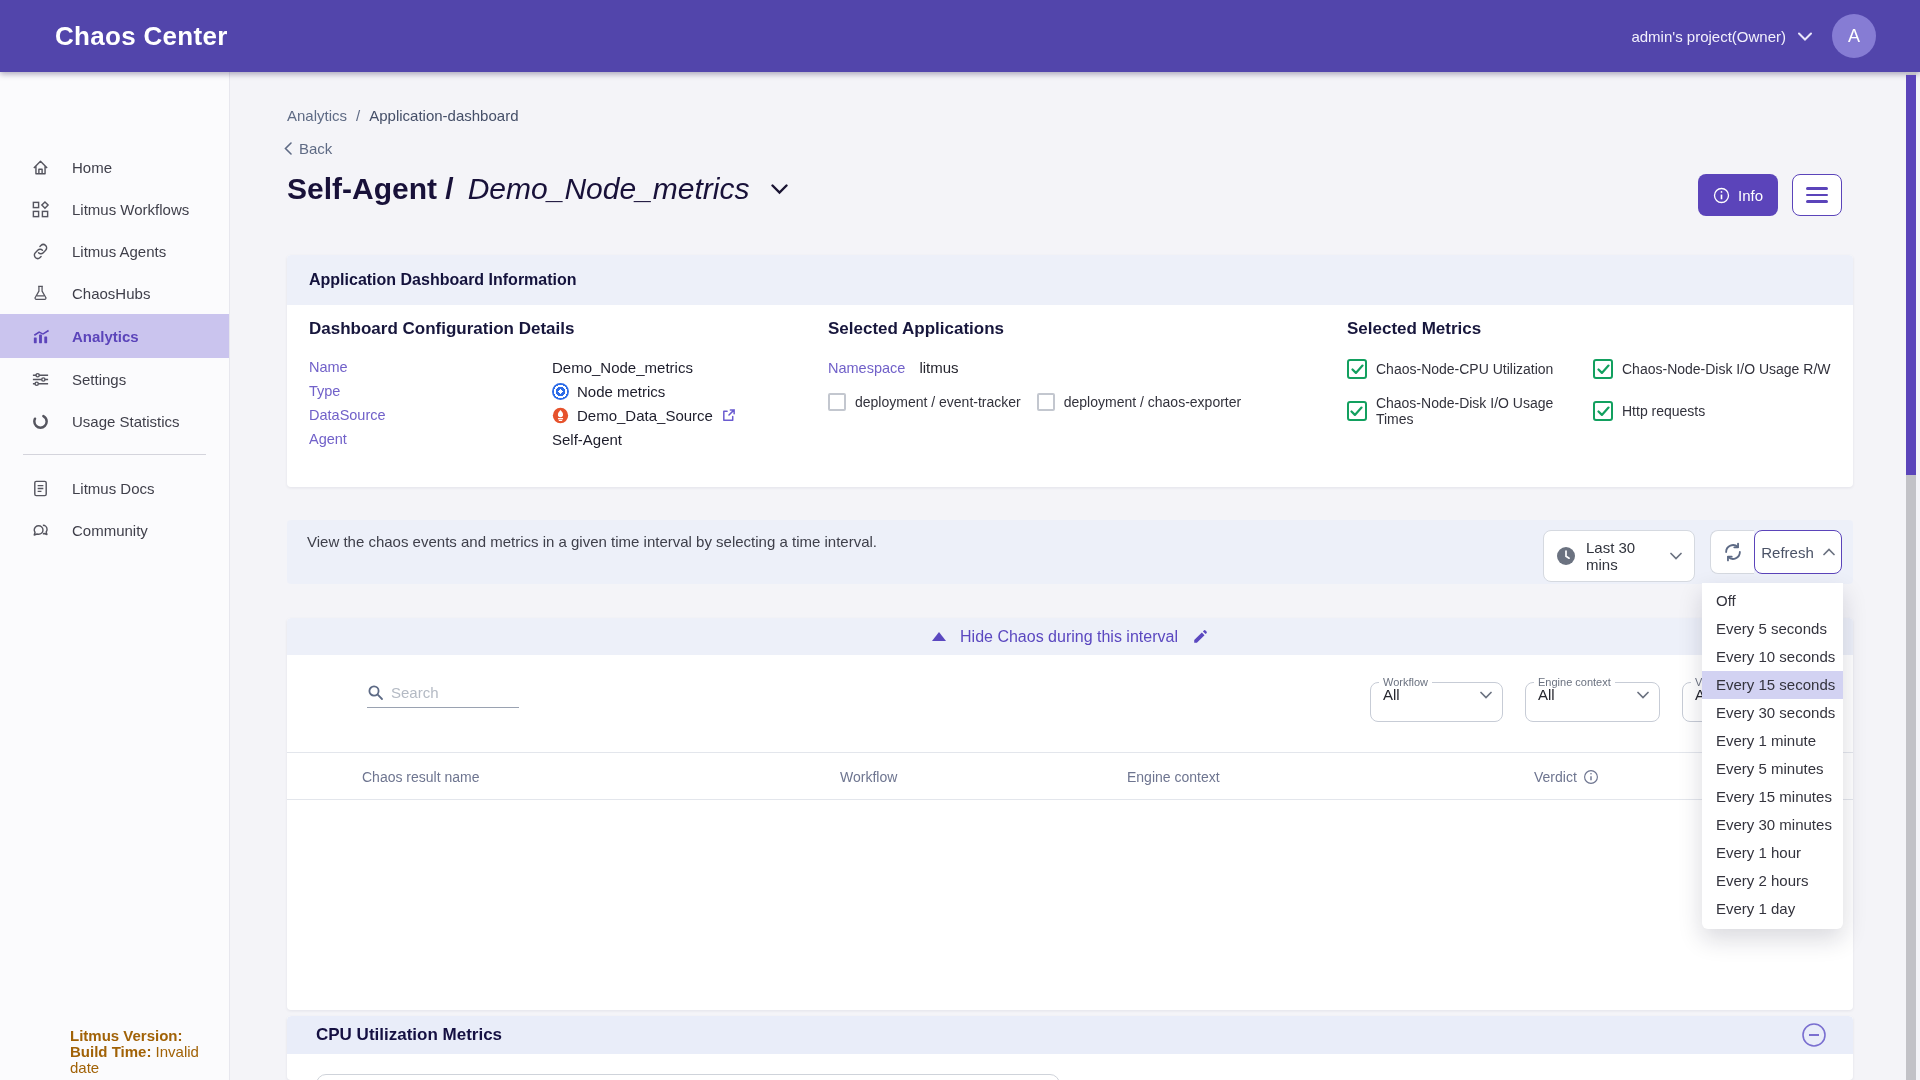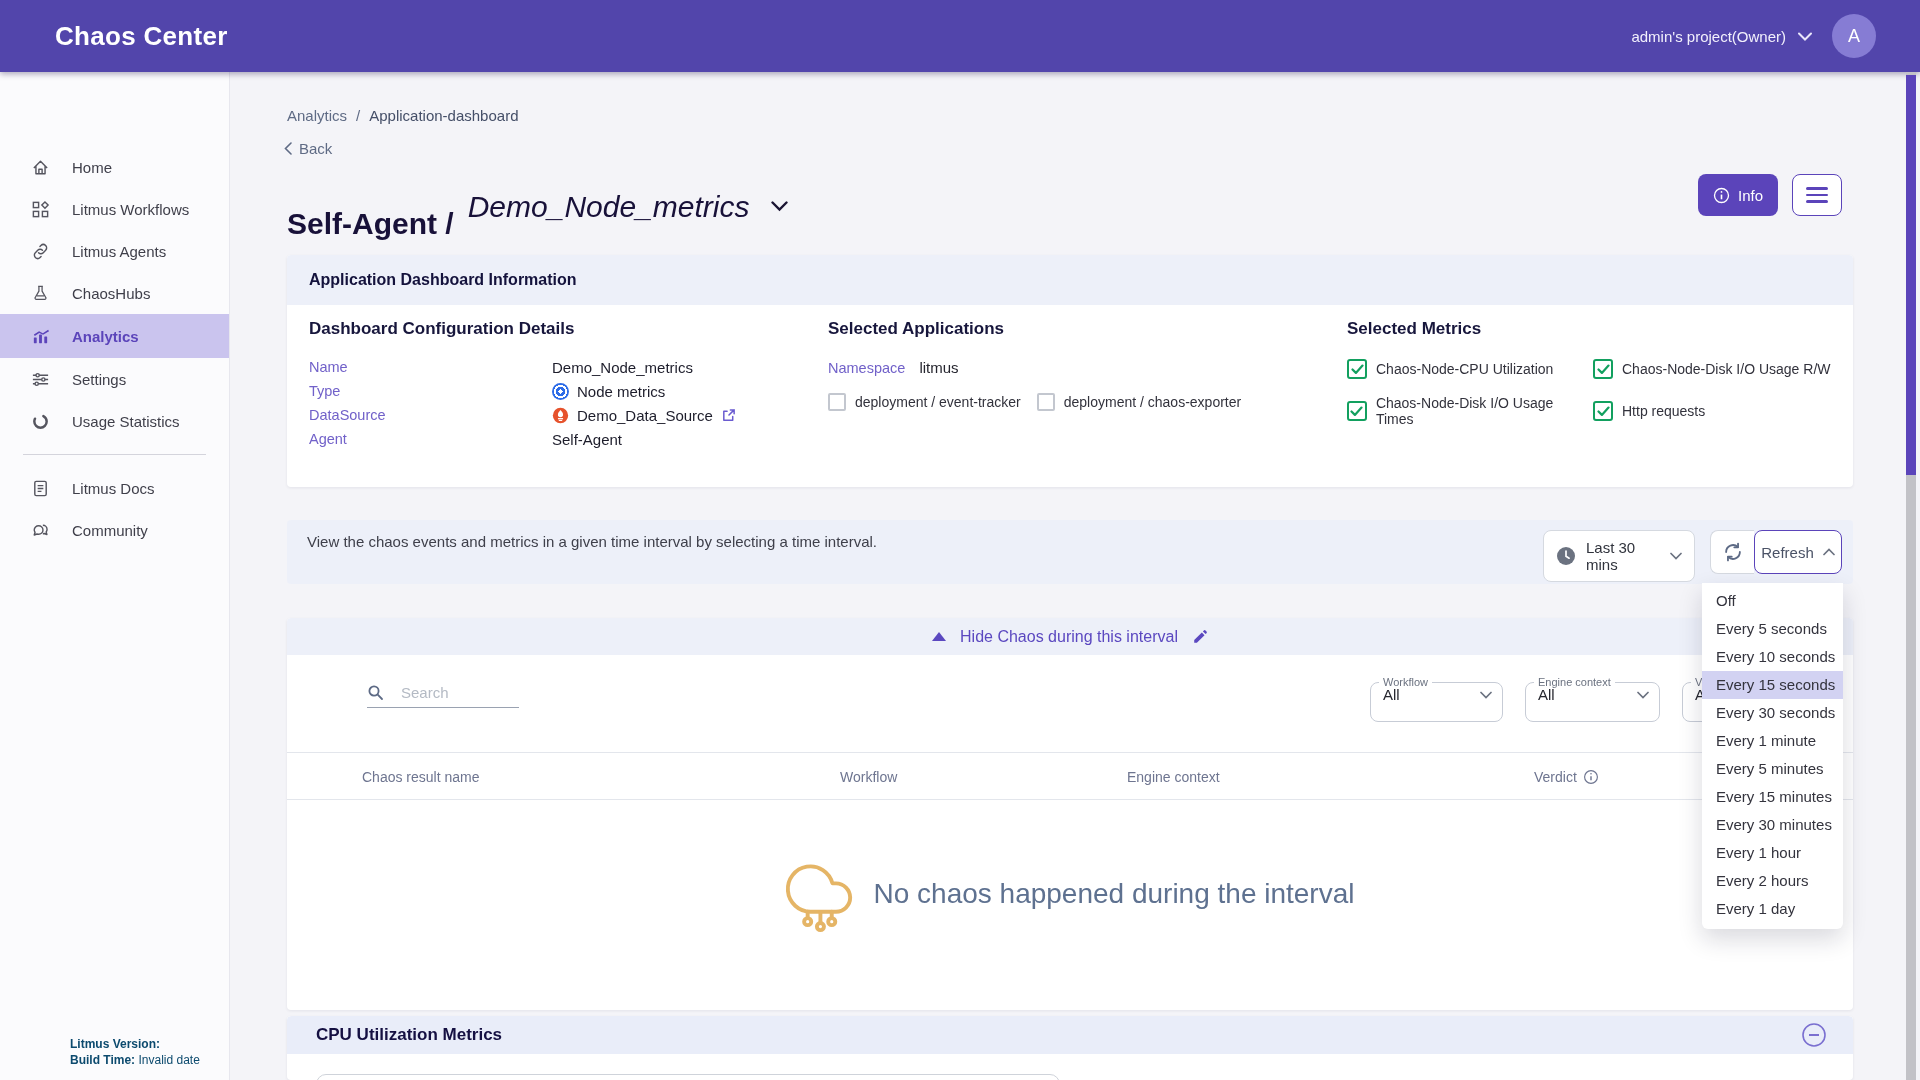--- a/index.html
+++ b/index.html
@@ -19,29 +19,29 @@
 
   
   .sidebar { position:absolute; left:0; top:72px; width:230px; height:1008px; background:#fbfbfd;
              border-right:1px solid #e7e7ee; z-index:40; padding-top:74px; }
   .nav-item { display:flex; align-items:center; height:42px; padding-left:30px; gap:22px; cursor:pointer;
               color:#3f3f4a; font-size:15px; font-weight:400; }
   .nav-item .nav-ico { width:20px; height:20px; display:flex; align-items:center; justify-content:center; color:#55555f; }
   .nav-item.active { background:#cac4ee; color:#5b44ba; font-weight:600; height:44px; }
   .nav-item.active .nav-ico { color:#5b44ba; }
   .nav-divider { border-top:1px solid #d4d4dc; margin:12px 23px 12px 23px; }
-  .version-block { position:absolute; left:70px; bottom:12px; font-size:12px; color:#0c4a6e; line-height:16px; }
+  .version-block { position:absolute; left:70px; bottom:4px; font-size:15px; color:#a16207; line-height:16px; }
   .version-block b { font-weight:bold; }
 
   
   .breadcrumb { position:absolute; left:287px; top:107px; font-size:15px; color:#5f6b85; display:flex; gap:9px; }
   .bc-cur { color:#454f68; }
   .back-btn { position:absolute; left:284px; top:140px; font-size:15px; color:#5f6b85; display:flex; align-items:center; gap:7px; cursor:pointer; }
   .page-title { position:absolute; left:287px; top:172px; font-size:30px; color:#181139; display:flex; align-items:center; gap:14px; }
-  .pt-agent { font-weight:bold;margin-top:35px; }
+  .pt-agent { font-weight:bold; }
   .pt-dash { font-style:italic; }
   .info-btn { position:absolute; left:1698px; top:174px; width:80px; height:42px; background:#5b44ba; border-radius:8px;
               color:#fff; font-size:15px; display:flex; align-items:center; justify-content:center; gap:8px; cursor:pointer; }
   .menu-btn { position:absolute; left:1792px; top:174px; width:50px; height:42px; background:#fff; border:1.5px solid #5b44ba;
               border-radius:8px; display:flex; flex-direction:column; align-items:center; justify-content:center; gap:4px; cursor:pointer; }
   .menu-btn i { display:block; width:22px; height:2.5px; background:#5b44ba; border-radius:2px; }
 
   
   .card { position:absolute; left:287px; width:1566px; background:#fff; border-radius:4px;
           box-shadow:0 1px 3px rgba(30,30,60,.08); }
@@ -91,21 +91,21 @@
                   border-radius:0 0 6px 6px; box-shadow:0 10px 24px rgba(20,20,50,.16); padding:4px 0 6px; }
   .menu-item { height:28px; line-height:28px; padding-left:14px; font-size:15px; color:#33333d; cursor:pointer; white-space:nowrap; }
   .menu-item.selected { background:#d2d2f2; }
 
   
   .card3 { top:618px; height:392px; }
   .hide-bar { height:37px; background:#edf0f9; border-radius:4px 4px 0 0; display:flex; align-items:center;
               justify-content:center; gap:14px; color:#5b48c0; font-size:16px; cursor:pointer; }
   .tri-up { width:0; height:0; border-left:7px solid transparent; border-right:7px solid transparent;
             border-bottom:9px solid #5b48c0; }
-  .search-wrap { position:absolute; left:80px; top:66px; width:152px; display:flex; align-items:center; gap:17px;
+  .search-wrap { position:absolute; left:80px; top:66px; width:152px; display:flex; align-items:center; gap:7px;
                  border-bottom:1px solid #9aa2b1; padding-bottom:6px; }
   .search-input { border:none; outline:none; width:110px; font-size:15px; color:#30333c; background:transparent;
                   font-family:"Liberation Sans", sans-serif; }
   .search-input::placeholder { color:#b4bac4; }
   .filter { position:absolute; top:58px; height:46px; border:1px solid #c7ccd6; border-radius:8px; background:#fff; }
   .filter legend { font-size:11px; color:#6b7280; padding:0 4px; margin-left:8px; }
   .filter .f-body { display:flex; align-items:center; justify-content:space-between; padding:0 10px 6px 12px; margin-top:-2px; }
   .filter .f-value { font-size:15px; color:#25262e; }
   .filter1 { left:1083px; width:133px; }
   .filter2 { left:1238px; width:135px; }
@@ -526,32 +526,20 @@
         <span style="cursor:pointer;">
           <svg width="16" height="16" viewBox="0 0 18 18" fill="none" stroke="#6e7590" stroke-width="1.3">
               <circle cx="9" cy="9" r="7.2"></circle>
               <path d="M9 8.2v4.4" stroke-width="1.6"></path>
               <circle cx="9" cy="5.4" r="0.9" fill="#6e7590" stroke="none"></circle>
             </svg>
         </span>
       </div>
     </div>
 
-    <div class="empty-state">
-      <span>
-        <svg width="68" height="80" viewBox="0 0 96 110" fill="none" stroke="#e5b566" stroke-width="5.5" stroke-linecap="round" stroke-linejoin="round">
-            <path d="M72 40h-5A32 32 0 1 0 36 80h36a20 20 0 0 0 0-40z"></path>
-            <path d="M32 80v9M50 82v13M66 80v9"></path>
-            <circle cx="32" cy="94" r="5" fill="#fff"></circle>
-            <circle cx="50" cy="101" r="5" fill="#fff"></circle>
-            <circle cx="66" cy="94" r="5" fill="#fff"></circle>
-          </svg>
-      </span>
-      <span class="empty-text">No chaos happened during the interval</span>
-    </div>
   </div>
 
   <div class="card card4">
     <div class="card4-header">
       <span class="card4-title">CPU Utilization Metrics</span>
       <span style="cursor:pointer;">
         <svg width="26" height="26" viewBox="0 0 26 26" fill="none" stroke="#7a6fd0" stroke-width="1.6">
             <circle cx="13" cy="13" r="11"></circle>
             <path d="M8 13h10" stroke-width="1.8"></path>
           </svg>

